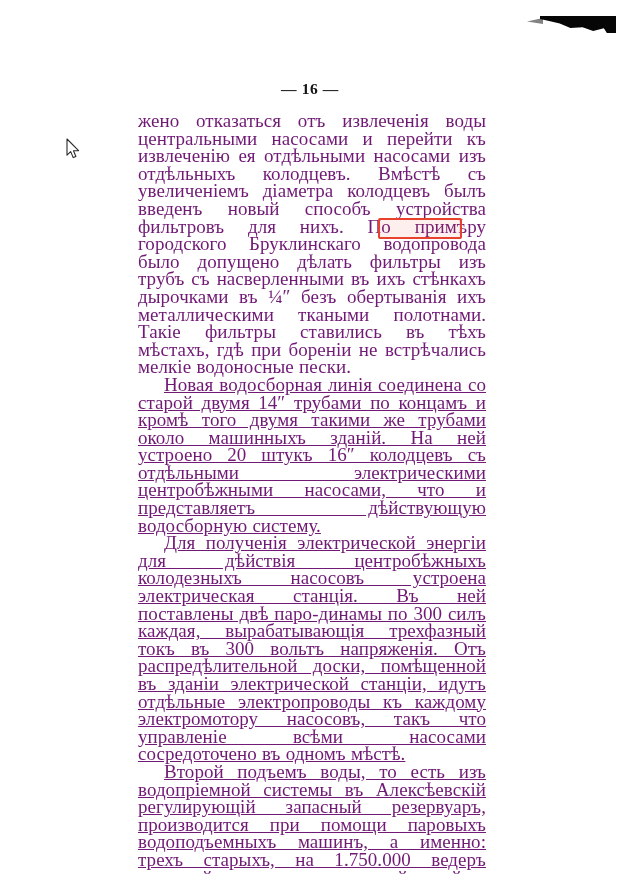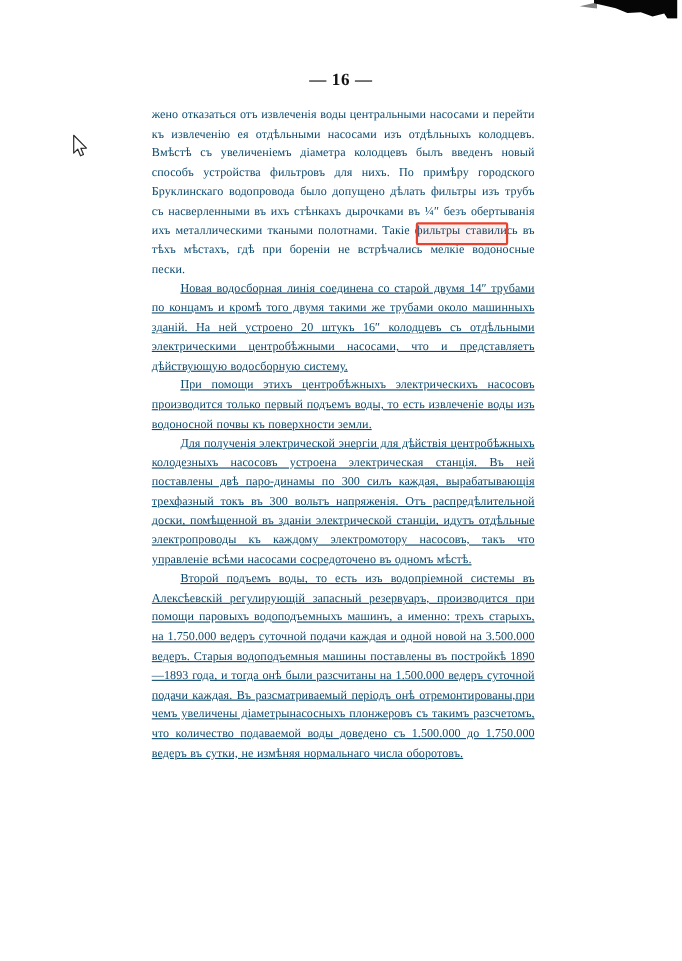--- a/index.html
+++ b/index.html
@@ -12,20 +12,21 @@
     background: #ffffff;
     font-family: "Liberation Serif", serif;
     overflow: hidden;
     position: relative;
   }
 
   #viewer {
     position: absolute;
     inset: 0;
     background: #ffffff;
+    margin-top: 16px;
   }
 
   
   .scan-artifact {
     position: absolute;
     top: 0;
     left: 540px;
     width: 76px;
     height: 17px;
     background: #060606;
@@ -63,23 +64,23 @@
   
   .text-column {
     position: absolute;
     top: 96px;
     left: 138px;
     width: 348px;
   }
 
   .para {
     margin: 0;
-    color: #0c4a6e;
+    color: #701a75;
     font-family: "Liberation Serif", serif;
-    font-size: 11px;
+    font-size: 19px;
     line-height: 17.6px;
     text-align: justify;
     text-align-last: left;
     letter-spacing: .05px;
     word-spacing: .4px;
     -webkit-font-smoothing: none;
   }
   .para .indent {
     display: inline-block;
     width: 26px;
@@ -126,21 +127,20 @@
   <div class="scan-artifact"></div>
 
   <div class="page-number">— 16 —</div>
 
   <div class="text-column">
 
     <p class="para"><span>жено отказаться отъ извлеченія воды центральными насосами и перейти къ извлеченію ея отдѣльными насосами изъ отдѣльныхъ колодцевъ. Вмѣстѣ съ увеличеніемъ діаметра колодцевъ былъ введенъ новый способъ устройства фильтровъ для нихъ. По примѣру городского Бруклинскаго водопровода было допущено дѣлать фильтры изъ трубъ съ насверленными въ ихъ стѣнкахъ </span><span class="marked-word">дырочками</span><span> въ ¼″ безъ обертыванія ихъ металлическими ткаными полотнами. Такіе фильтры ставились въ тѣхъ мѣстахъ, гдѣ при бореніи не встрѣчались мелкіе водоносные пески.</span></p>
 
     <p class="para"><span class="indent"></span><span>Новая водосборная линія соединена со старой двумя 14″ трубами по концамъ и кромѣ того двумя такими же трубами около машинныхъ зданій. На ней устроено 20 штукъ 16″ колодцевъ съ отдѣльными электрическими центробѣжными насосами, что и представляетъ дѣйствующую водосборную систему.</span></p>
 
-    <p class="para"><span class="indent"></span><span>При помощи этихъ центробѣжныхъ электрическихъ насосовъ производится только первый подъемъ воды, то есть извлеченіе воды изъ водоносной почвы къ поверхности земли.</span></p>
 
     <p class="para"><span class="indent"></span><span>Для полученія электрической энергіи для дѣйствія центробѣжныхъ колодезныхъ насосовъ устроена электрическая станція. Въ ней поставлены двѣ паро-динамы по 300 силъ каждая, вырабатывающія трехфазный токъ въ 300 вольтъ напряженія. Отъ распредѣлительной доски, помѣщенной въ зданіи электрической станціи, идутъ отдѣльные электропроводы къ каждому электромотору насосовъ, такъ что управленіе всѣми насосами сосредоточено въ одномъ мѣстѣ.</span></p>
 
     <p class="para"><span class="indent"></span><span>Второй подъемъ воды, то есть изъ водопріемной системы въ Алексѣевскій регулирующій запасный резервуаръ, производится при помощи паровыхъ водоподъемныхъ машинъ, а именно: трехъ старыхъ, на 1.750.000 ведеръ суточной подачи каждая и одной новой на 3.500.000 ведеръ. Старыя водоподъемныя машины поставлены въ постройкѣ 1890—1893 года, и тогда онѣ были разсчитаны на 1.500.000 ведеръ суточной подачи каждая. Въ разсматриваемый періодъ онѣ отремонтированы,при чемъ увеличены діаметрынасосныхъ плонжеровъ съ такимъ разсчетомъ, что количество подаваемой воды доведено съ 1.500.000 до 1.750.000 ведеръ въ сутки, не измѣняя нормальнаго числа оборотовъ.</span></p>
 
   </div>
 
   <div class="annotation-box"></div>
 
   <svg class="mouse-cursor" viewBox="0 0 16 22" xmlns="http://www.w3.org/2000/svg">

